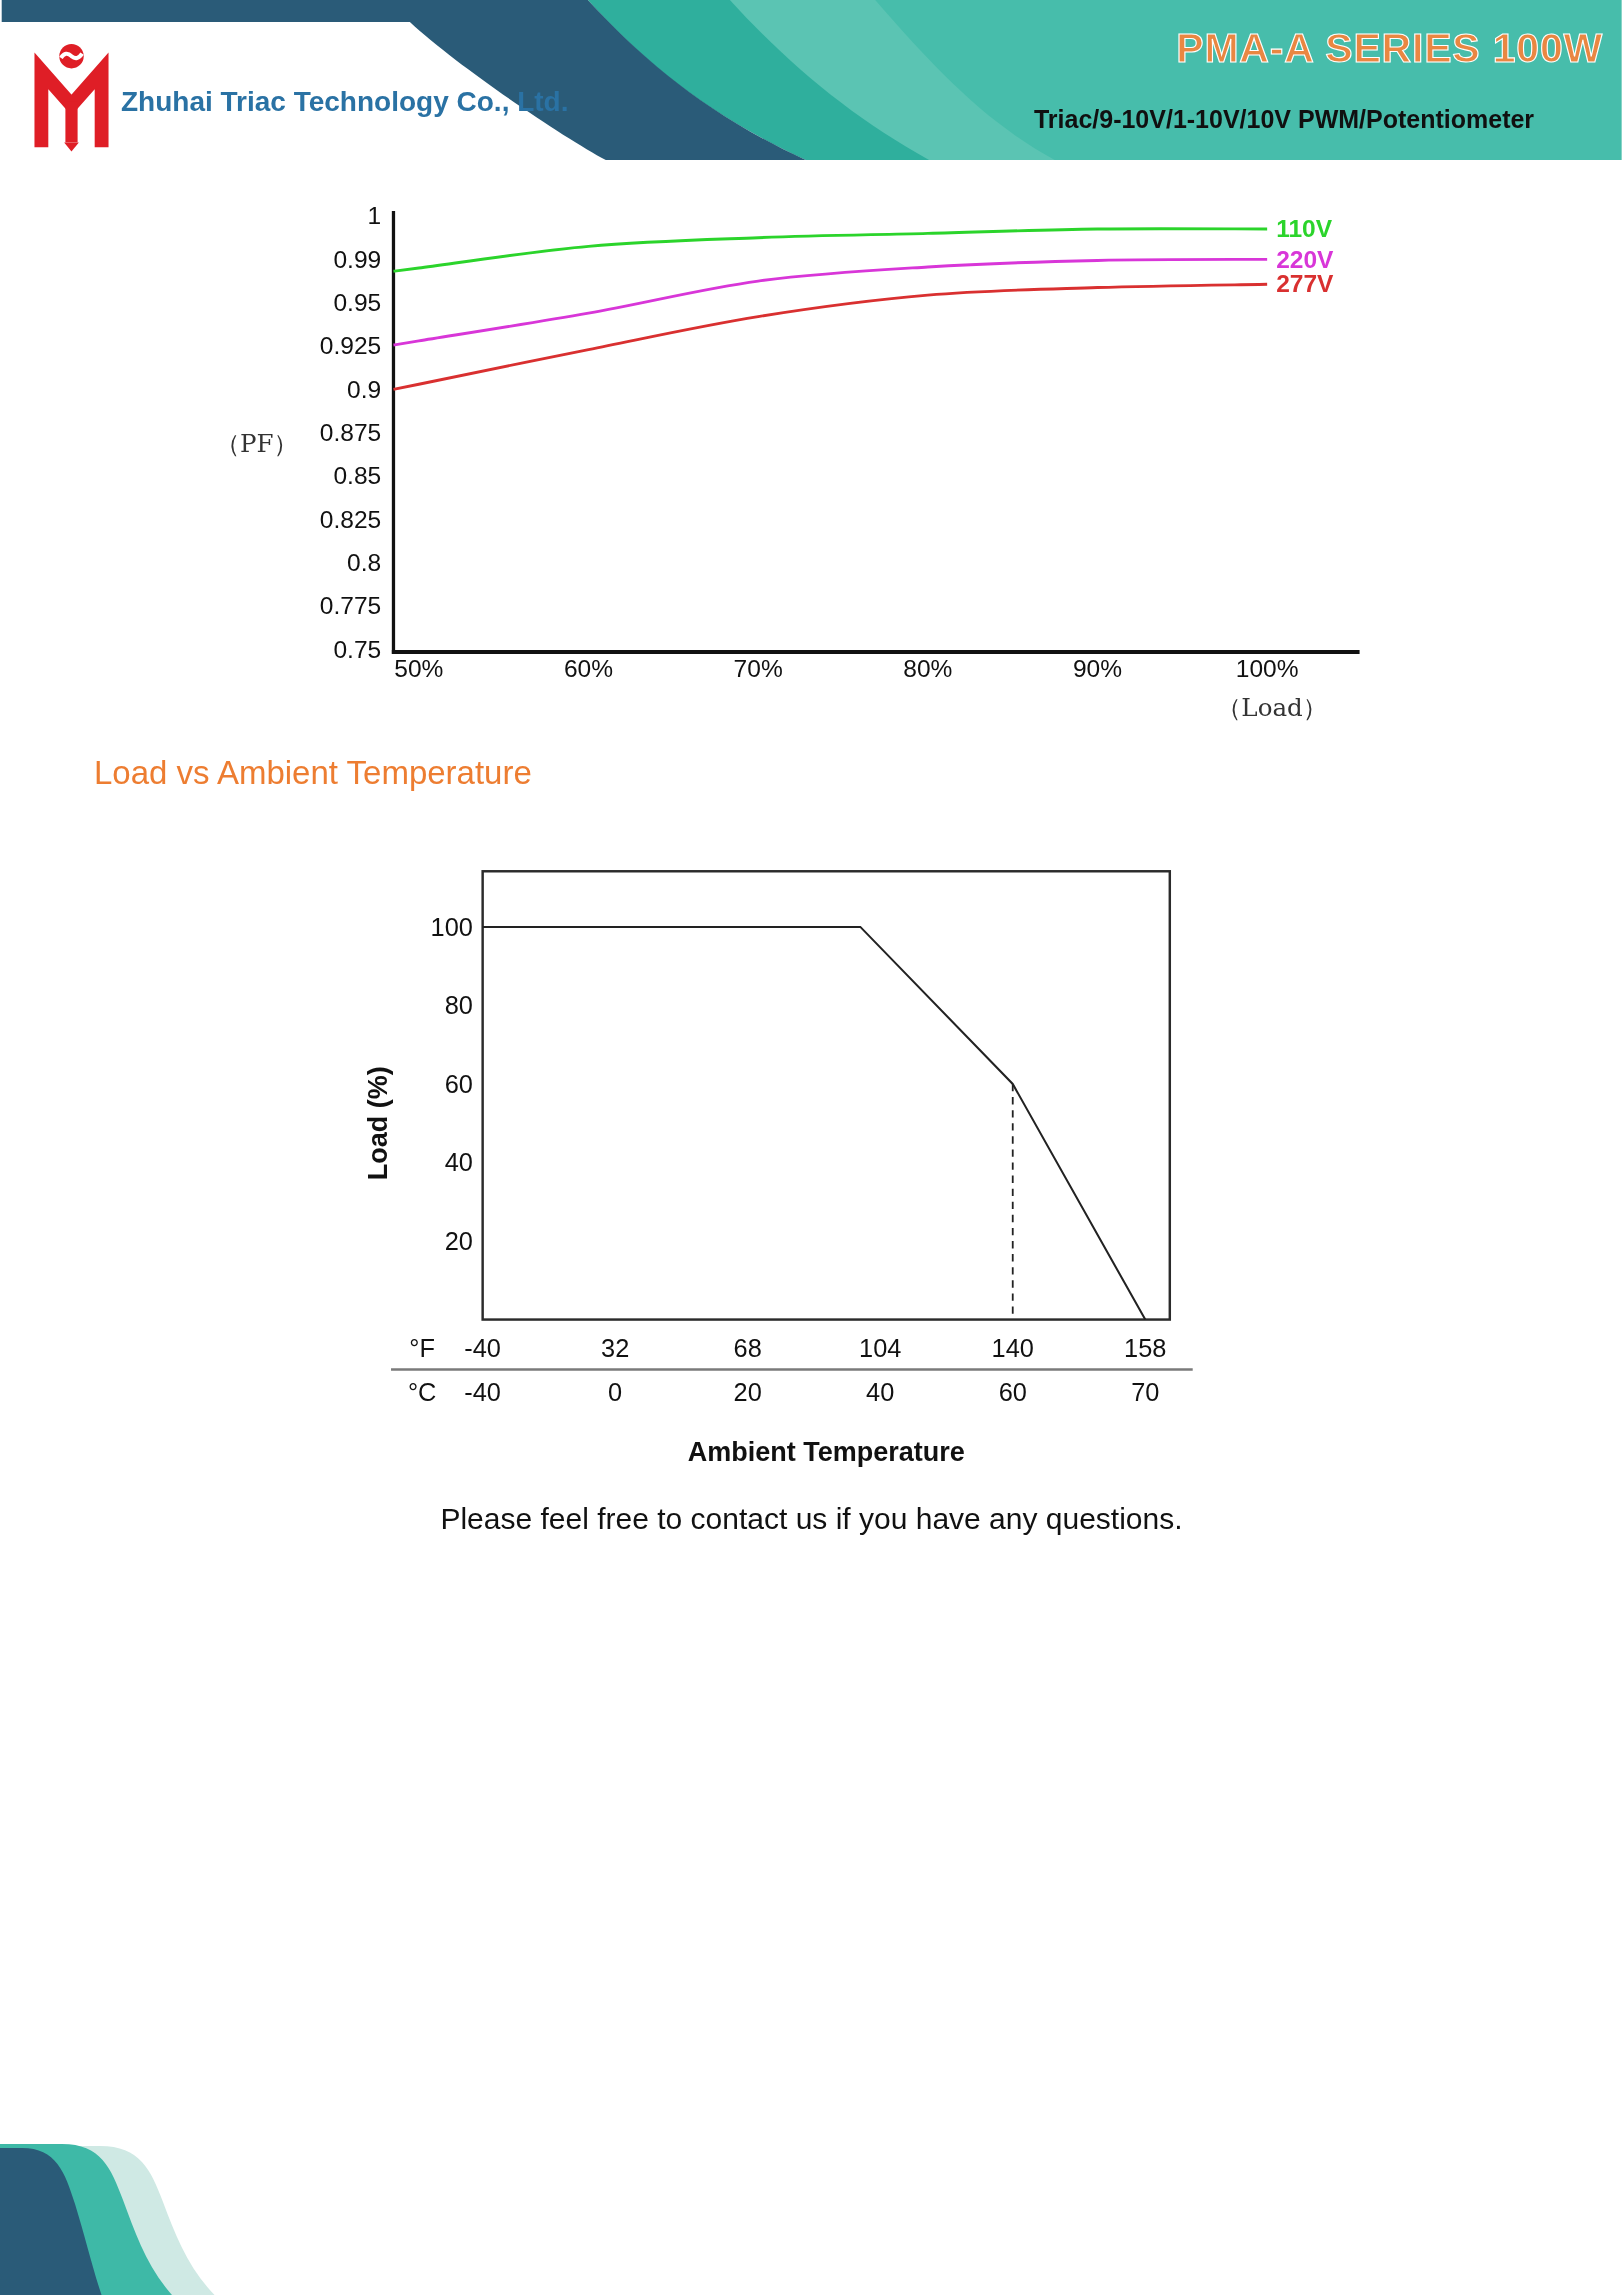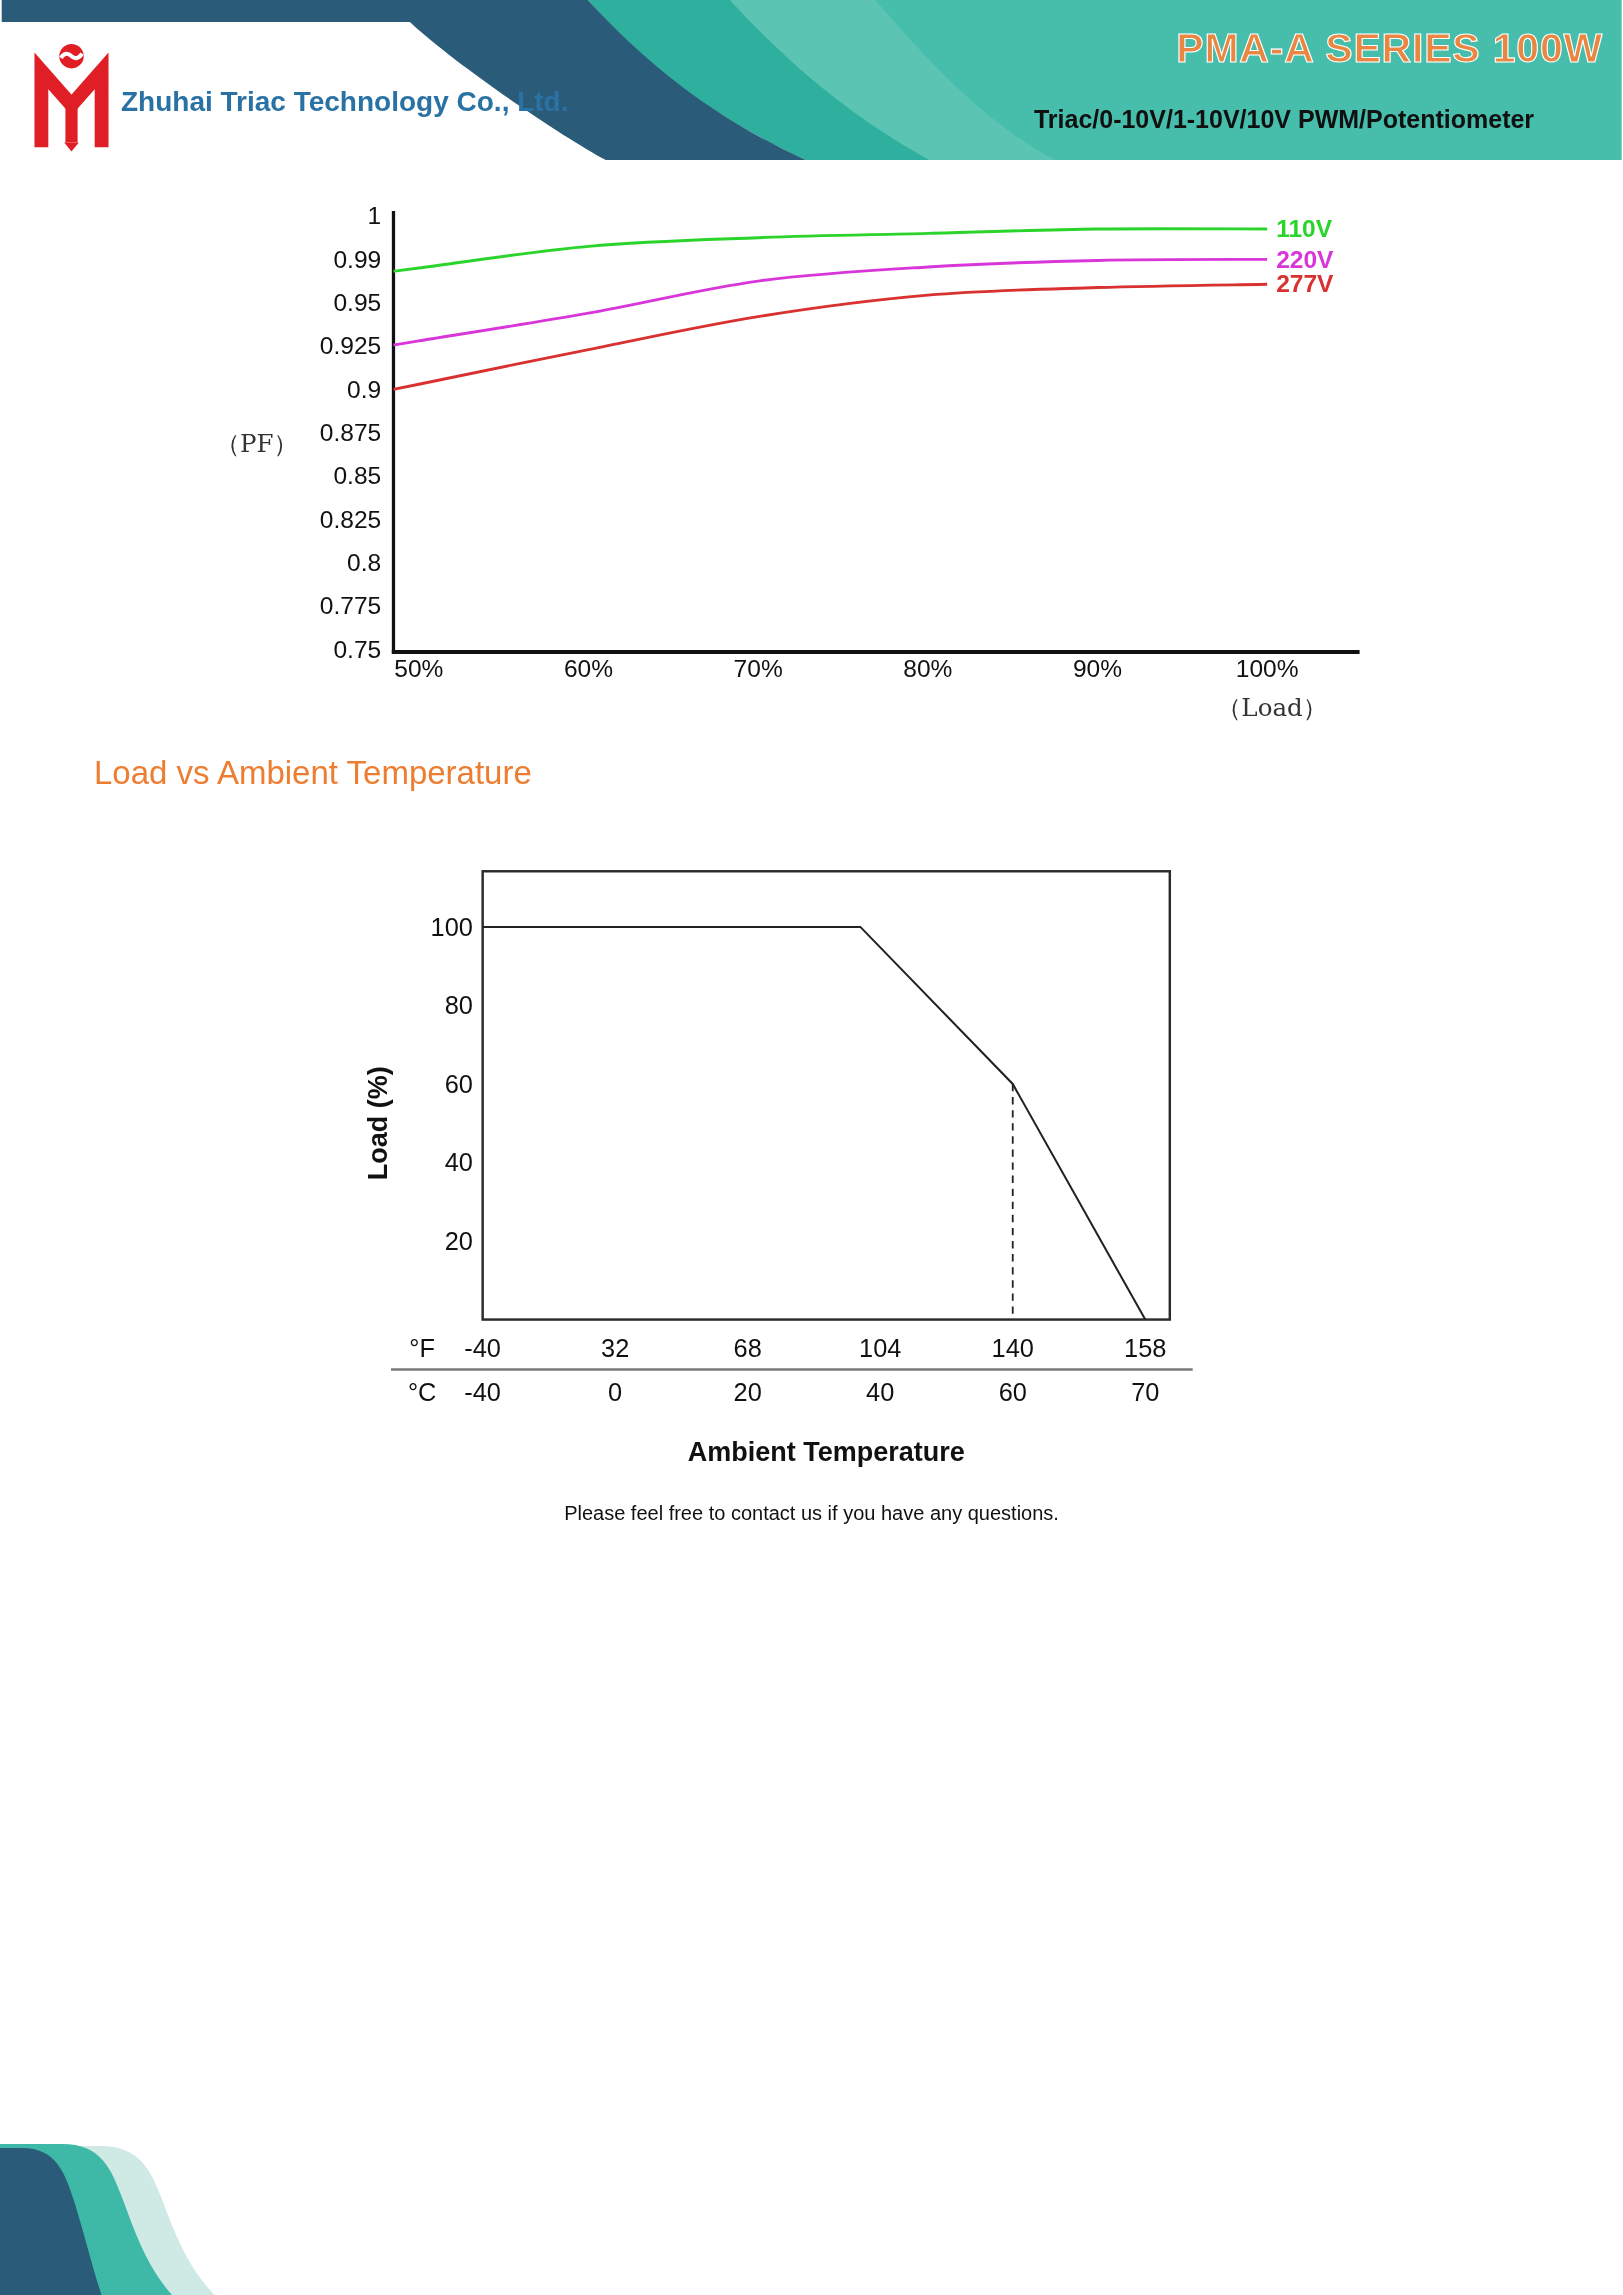--- a/index.html
+++ b/index.html
@@ -19,21 +19,21 @@
   .tick{font-family:"Liberation Sans", sans-serif;font-size:30px;fill:#111;}
   .tick-b{font-family:"Liberation Sans", sans-serif;font-size:31px;fill:#111;}
   .serifLab{font-family:"DejaVu Serif", serif;font-size:30px;fill:#333;}
   .legend{font-family:"Liberation Sans", sans-serif;font-size:30px;font-weight:bold;}
   .axisTitle{font-family:"Liberation Sans", sans-serif;font-size:33px;font-weight:bold;fill:#111;}
   .pf-curve{fill:none;stroke-width:3.5;}
   .der-curve{fill:none;stroke:#222;stroke-width:2.5;}
   .der-dash{fill:none;stroke:#222;stroke-width:2.2;stroke-dasharray:9 7;}
   .heading{position:absolute;left:78px;top:738px;margin:16px;font-size:33px;font-weight:normal;color:#ED7D31;}
   .contact{position:absolute;left:0;top:1502px;width:1623px;margin:0;text-align:center;
-           font-size:20px;color:#111;}
+           font-size:30px;color:#111;}
   .ftr-svg{top:2140px;}
 </style>
 </head>
 <body>
 
 <div class="page">
 
   <svg class="hdr-svg" width="1623" height="160" viewBox="0 0 1984 196">
 
     <path d="M718,0 C790,80 868,142 985,196 L1984,196 L1984,0 Z" fill="#2FAF9D"></path>
@@ -48,21 +48,21 @@
   <svg style="top:43px;left:29.5px" width="83" height="111" viewBox="0 0 102 136">
     <path d="M14,128 V34 L51,76 L88,34 V128" fill="none" stroke="#DF1E26" stroke-width="17"></path>
     <path d="M51,72 V122" stroke="#DF1E26" stroke-width="15"></path>
     <path d="M42,122 L51,133 L60,122 Z" fill="#DF1E26"></path>
     <circle cx="51" cy="16" r="15" fill="#DF1E26"></circle>
     <path d="M38,18 q6,-9 13,-2 q7,6 13,-3" fill="none" stroke="#ffffff" stroke-width="5"></path>
   </svg>
 
   <div class="company">Zhuhai Triac Technology Co., Ltd.</div>
   <div class="title">PMA-A SERIES 100W</div>
-  <div class="subtitle">Triac/0-10V/1-10V/10V PWM/Potentiometer</div>
+  <div class="subtitle">Triac/9-10V/1-10V/10V PWM/Potentiometer</div>
 
   <svg class="charts" width="1623" height="1718" viewBox="0 0 1984 2100">
 
     <g>
       <line x1="481" y1="258" x2="481" y2="799" stroke="#111" stroke-width="4"></line>
       <line x1="479" y1="797" x2="1662" y2="797" stroke="#111" stroke-width="5"></line>
       <text class="serifLab" x="314" y="552" text-anchor="middle">（PF）</text>
       <text class="serifLab" x="1555" y="875" text-anchor="middle">（Load）</text>
       <g id="pf-yticks">
           <text x="466" y="274" class="tick" text-anchor="end">1</text>

